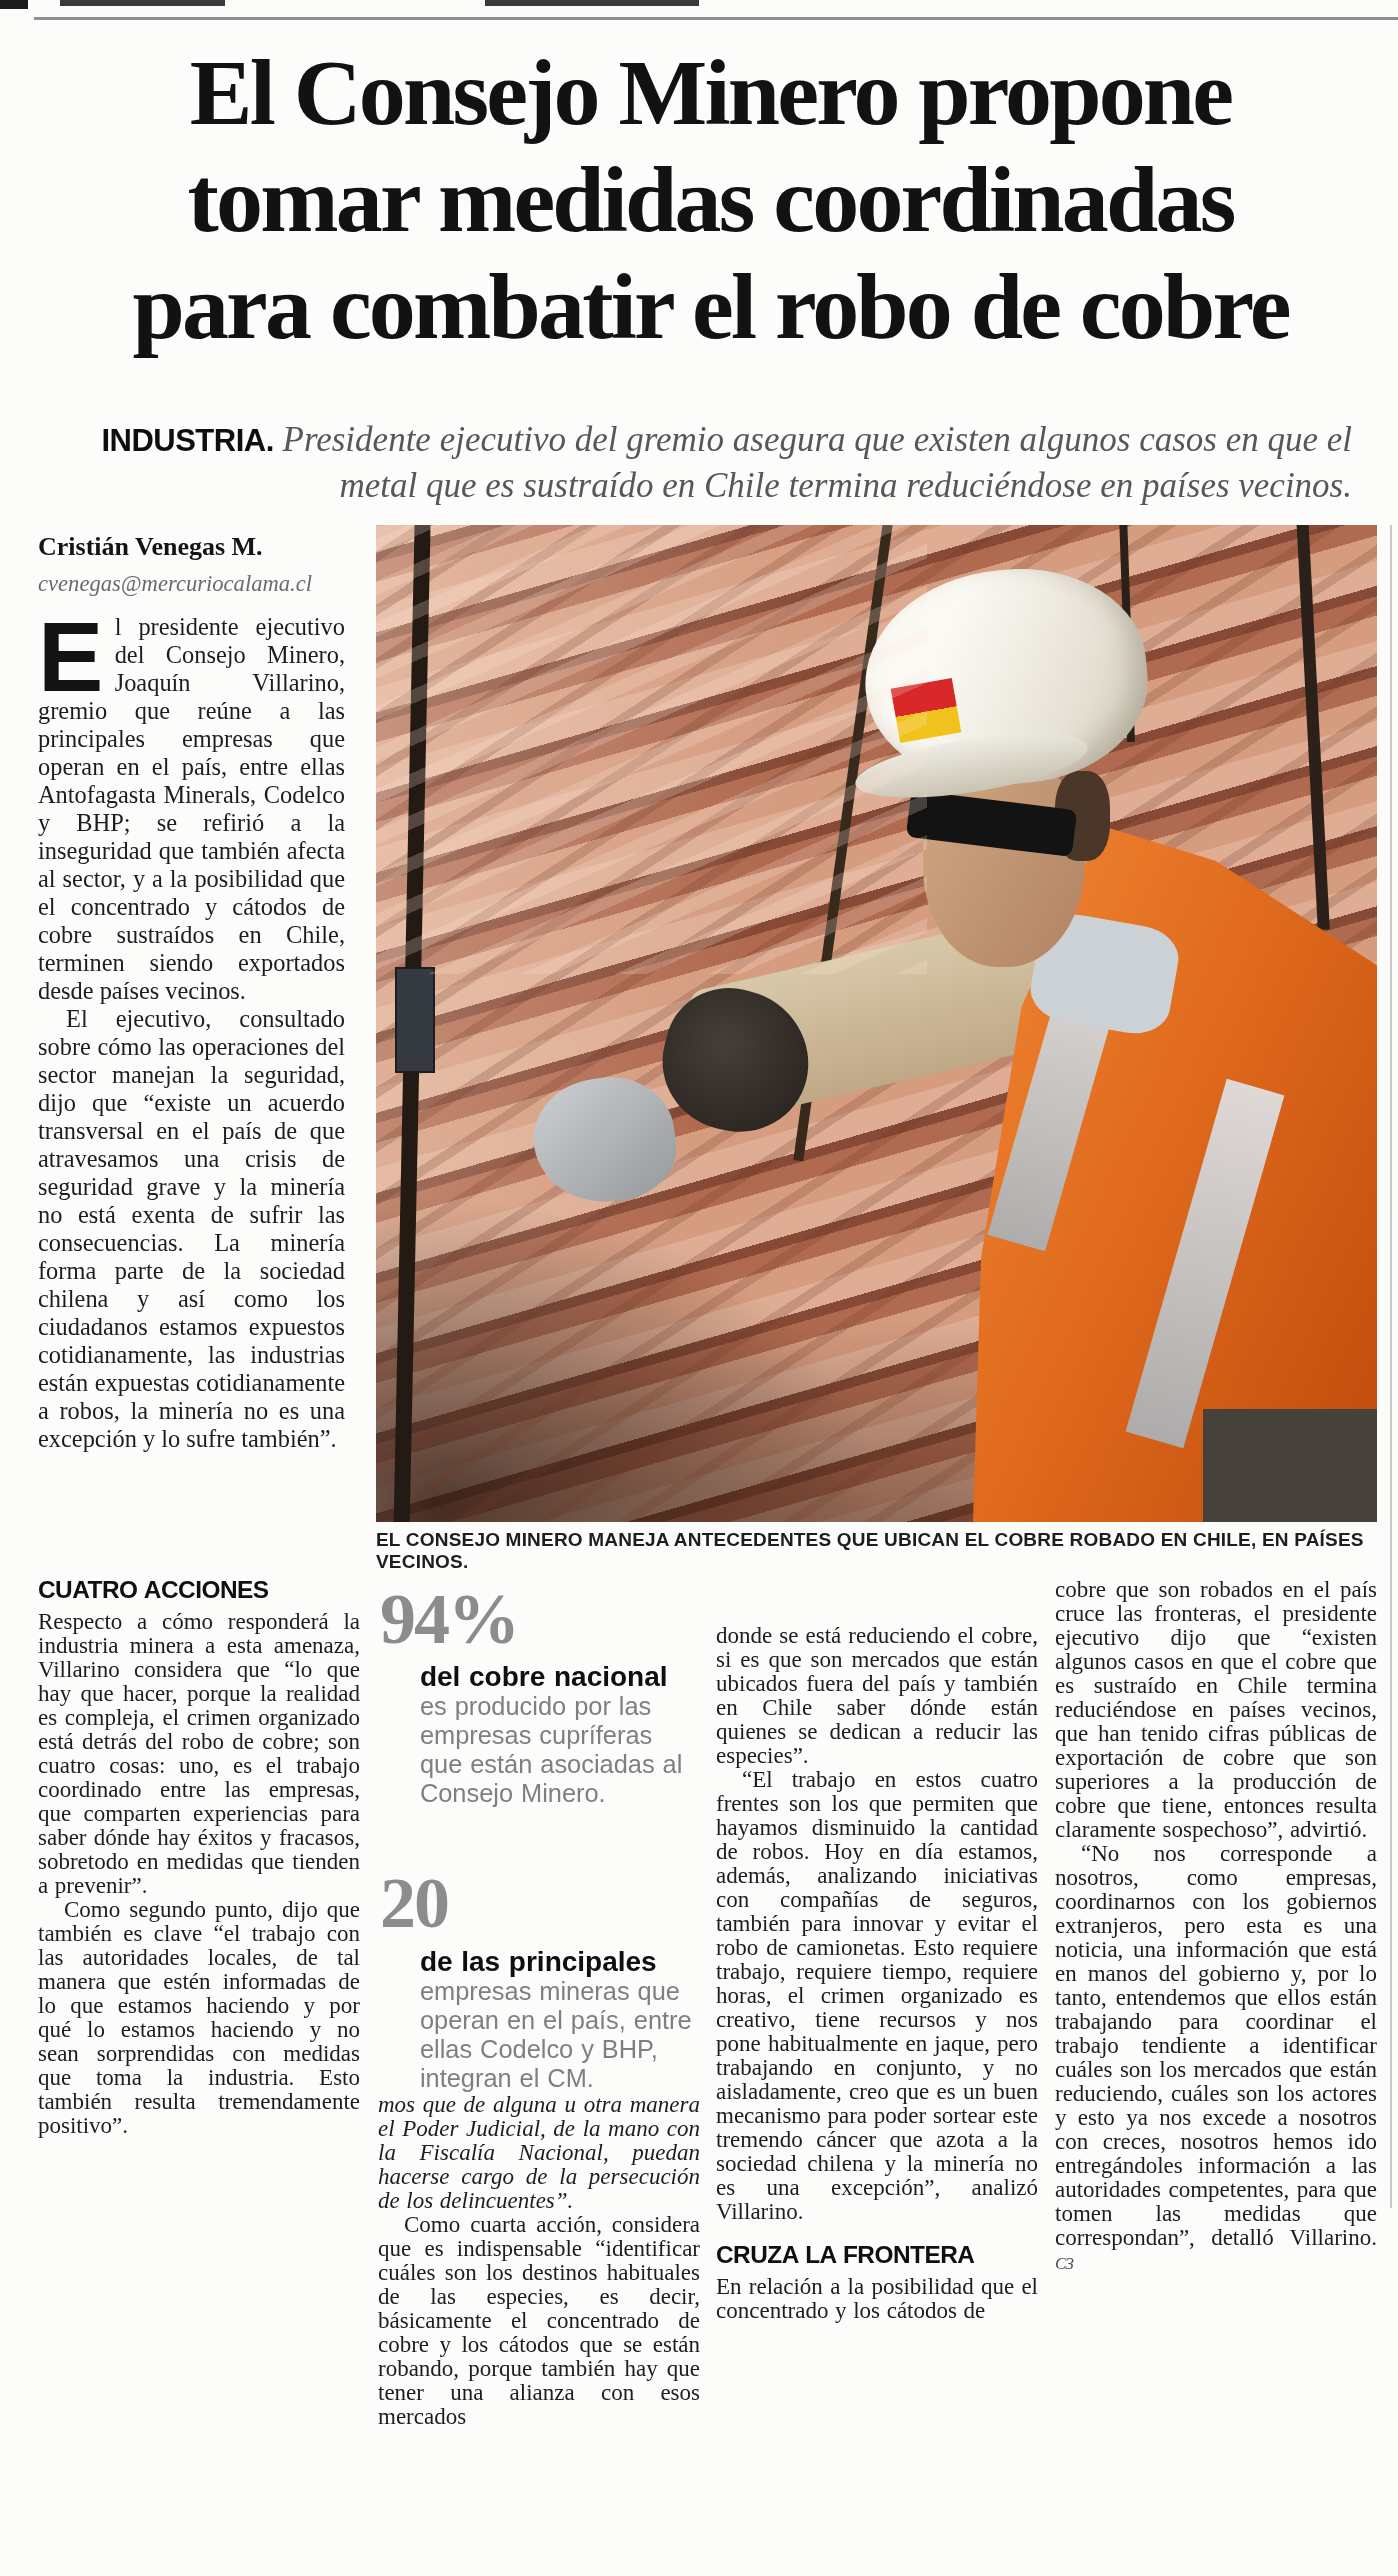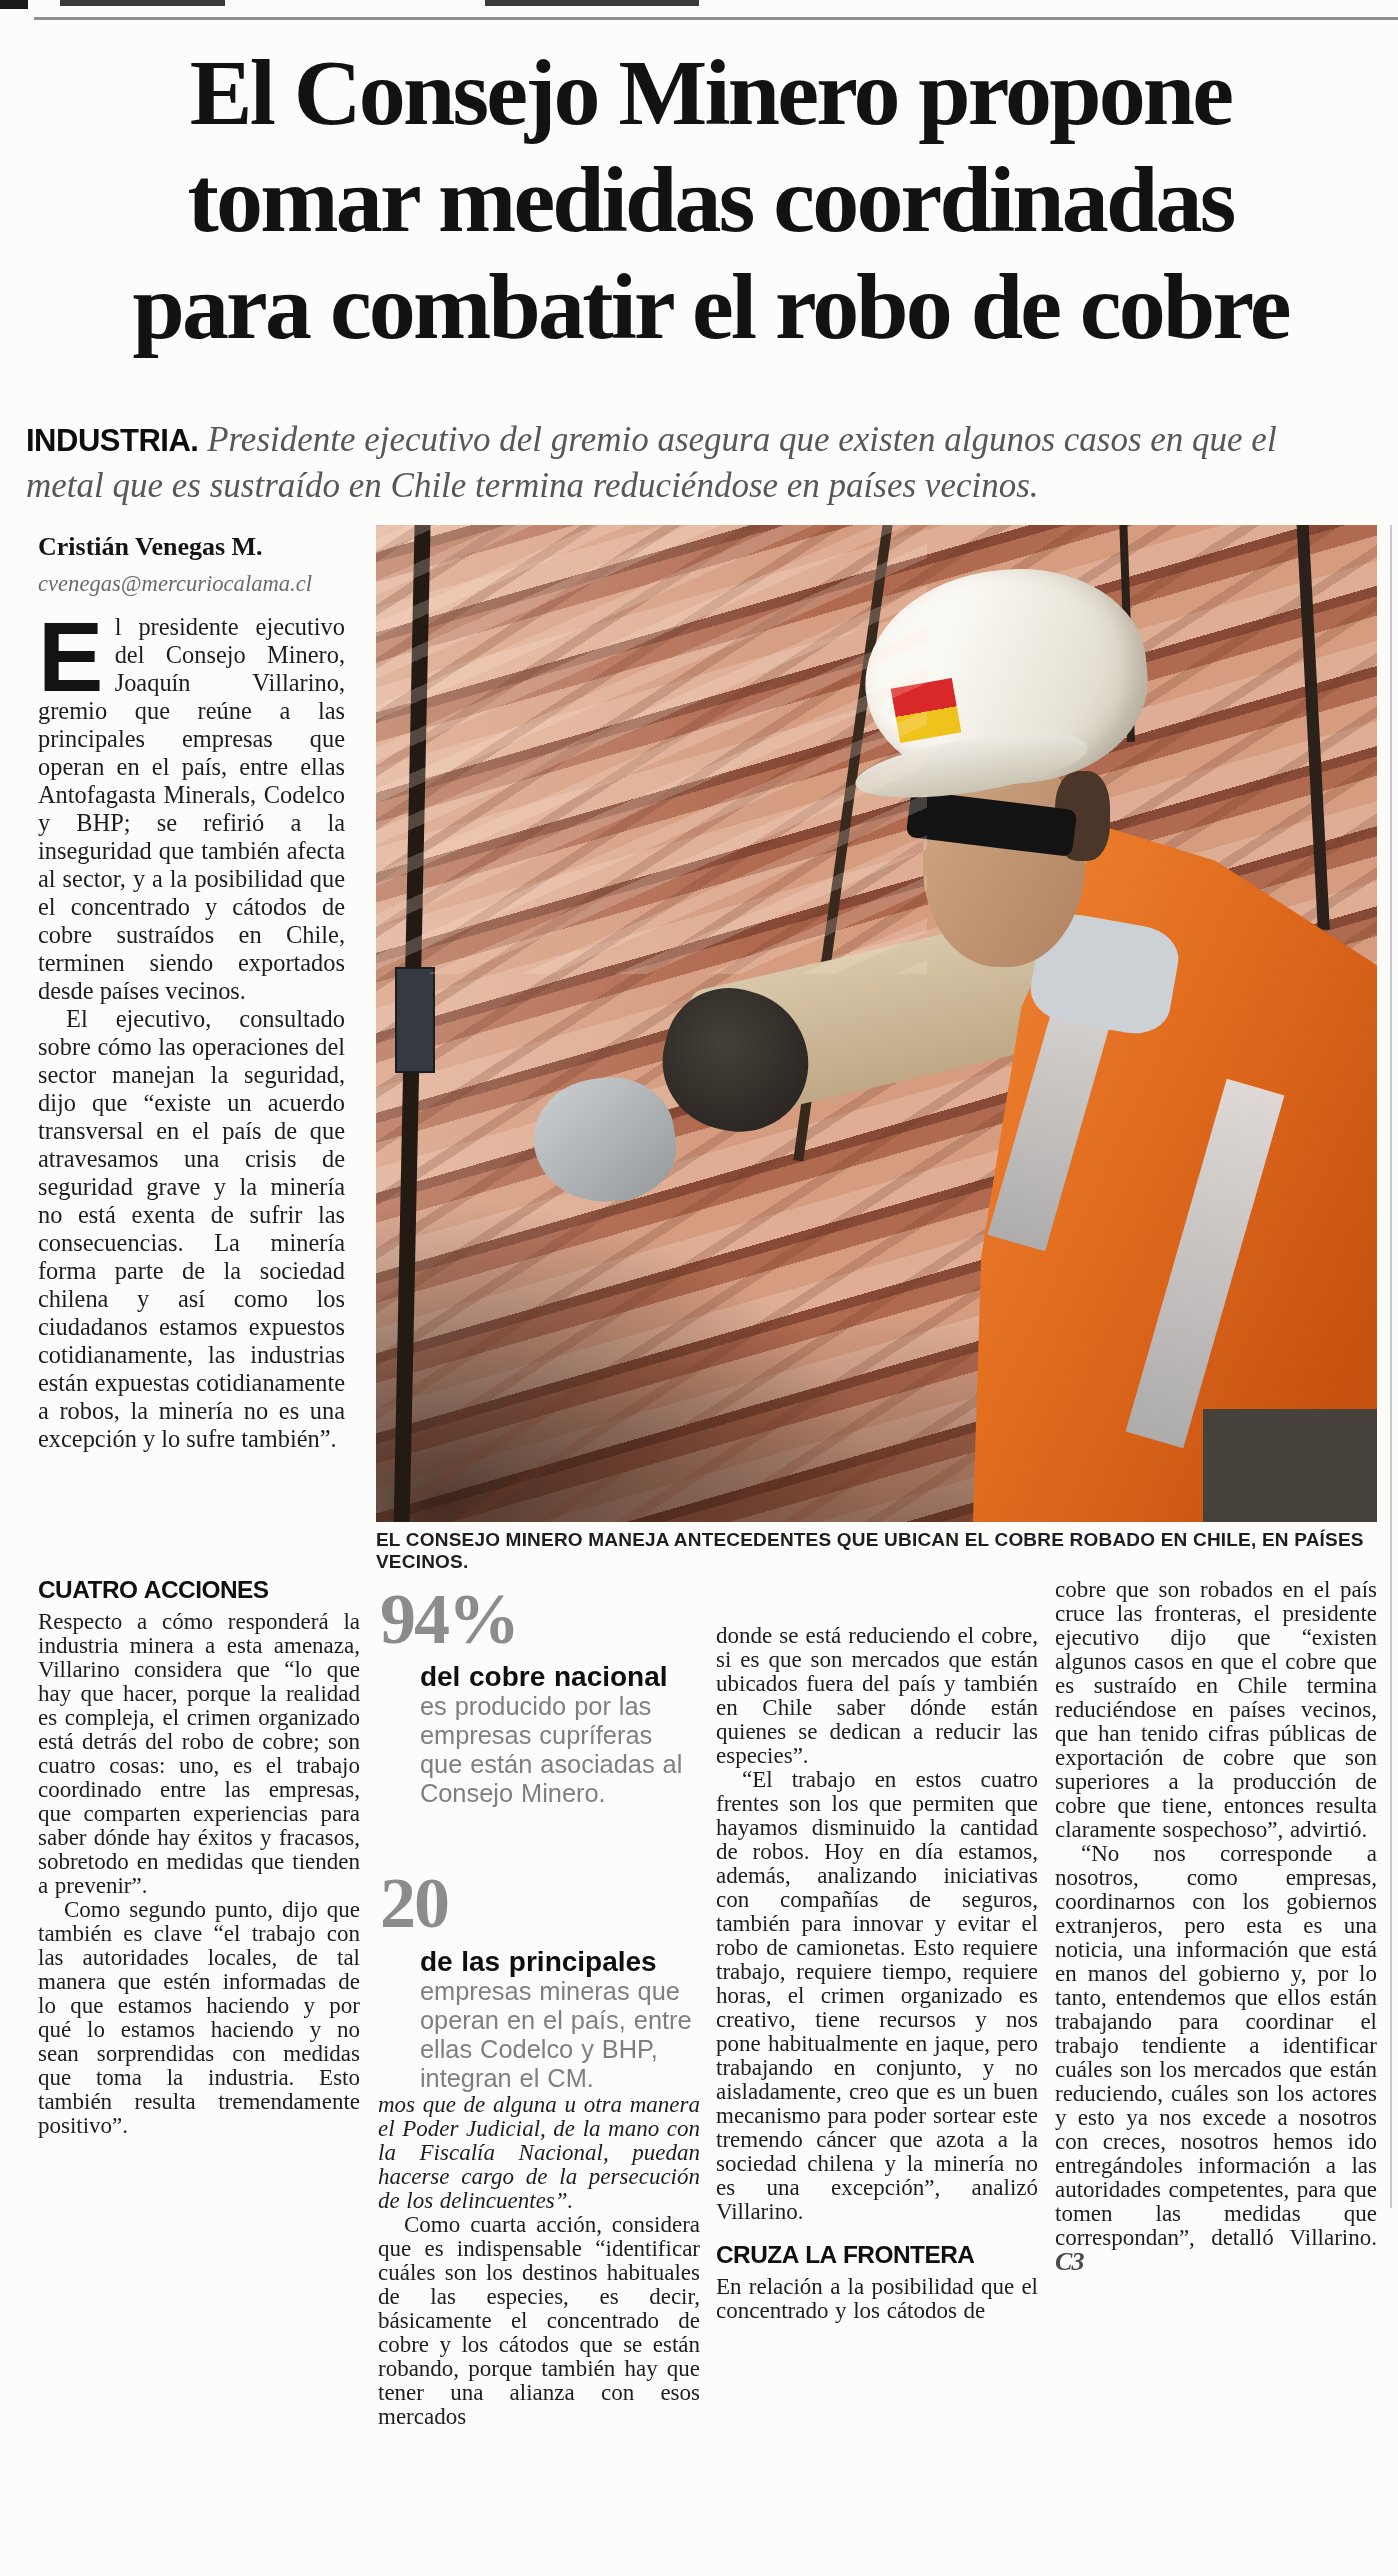--- a/index.html
+++ b/index.html
@@ -9,21 +9,21 @@
   .mark{position:absolute;background:#1a1a1a;}
   .mark-a{left:0;top:0;width:28px;height:8.5px;}
   .mark-b{left:60px;top:0;width:165px;height:5.6px;background:#3a3a3a;}
   .mark-c{left:485px;top:0;width:214px;height:5.6px;background:#3a3a3a;}
   .top-rule{position:absolute;left:34px;top:17px;width:1365px;height:2.8px;background:#8f8f8f;}
   .right-rule{position:absolute;left:1390px;top:525px;width:1.9px;height:1683px;background:#c8c8c8;}
 
   .headline{position:absolute;left:26px;top:39px;width:1369px;font-family:"Liberation Serif",serif;font-weight:700;color:#121212;font-size:94px;line-height:1.14;letter-spacing:-2.8px;}
   .headline div{white-space:nowrap;}
 
-  .deck{position:absolute;left:26px;top:417px;width:1326px;font-size:35px;line-height:1.3;color:#575757;}
+  .deck{position:absolute;left:26px;top:417px;width:1326px;font-size:35px;line-height:1.3;color:#575757;text-align:right;}
   .kicker{font-family:"Liberation Sans",sans-serif;font-weight:700;color:#0e0e0e;font-size:31px;letter-spacing:-0.5px;}
   .deck-text{font-family:"Liberation Serif",serif;font-style:italic;}
 
   .credit{position:absolute;left:376px;top:524px;width:998px;text-align:right;font-family:"Liberation Sans",sans-serif;font-size:15px;color:#3d3d3d;letter-spacing:0.5px;}
 
   .byline{position:absolute;left:38px;top:532px;}
   .byline-name{font-family:"Liberation Serif",serif;font-weight:700;font-size:26px;color:#141414;}
   .byline-email{font-family:"Liberation Serif",serif;font-style:italic;font-size:22.6px;color:#6a6a6a;margin-top:8.5px;}
 
   .intro-col{position:absolute;left:38px;top:613px;width:307px;font-size:24.4px;line-height:28px;text-align:justify;hyphens:auto;}
@@ -70,21 +70,21 @@
   .sec-header{font-family:"Liberation Sans",sans-serif;font-weight:700;font-size:24.4px;color:#101010;margin:0 0 7.5px 0;letter-spacing:-0.5px;text-align:left;}
   .sec-header.mid{margin-top:19px;}
 
   .stat{margin:5.6px 0 0 1.9px;text-align:left;}
   .stat-number{font-family:"Liberation Serif",serif;font-weight:700;font-size:72px;line-height:71px;color:#8c8c8c;letter-spacing:-1.9px;}
   .stat-text{font-family:"Liberation Sans",sans-serif;font-size:25.4px;line-height:29px;color:#7f7f7f;margin-top:7.5px;margin-left:40px;}
   .stat-lead{font-weight:700;color:#0f0f0f;font-size:28px;}
   .stat2{margin-top:60px;}
   .col2 .cont{font-style:italic;}
 
-  .endmark{font-style:italic;font-weight:700;font-size:26px;color:#4a4a4a;letter-spacing:-0.9px;}
+  .endmark{font-style:italic;font-weight:400;font-size:17px;color:#4a4a4a;letter-spacing:-0.9px;}
 </style>
 </head>
 <body>
 
 <div class="page">
 
   <div class="mark mark-a"></div>
   <div class="mark mark-b"></div>
   <div class="mark mark-c"></div>
   <div class="top-rule"></div>

